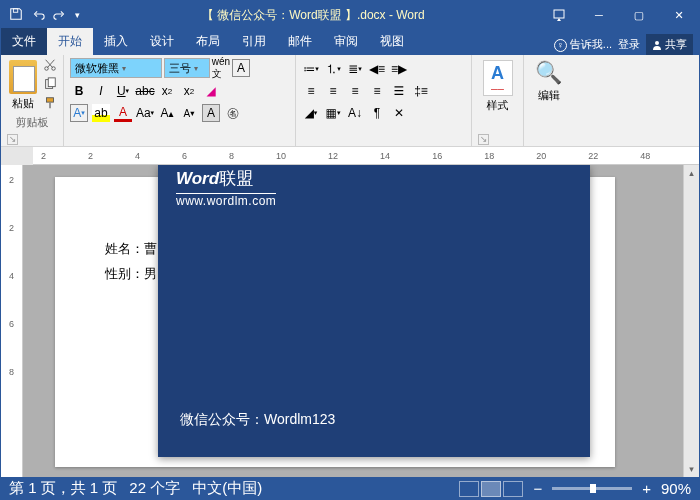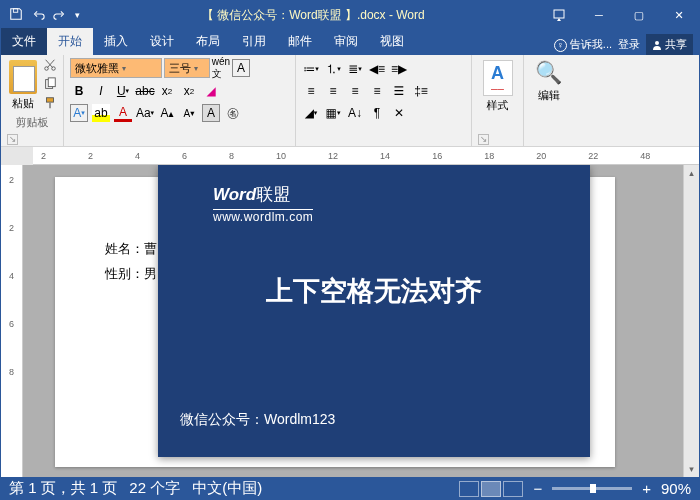--- a/index.html
+++ b/index.html
@@ -20,37 +20,37 @@
 .ribbon { height: 92px; background: #f1f1f1; border-bottom: 1px solid #d4d4d4; display: flex; font-size: 11px; }
 .group { border-right: 1px solid #d4d4d4; padding: 3px 6px 1px; display: flex; flex-direction: column; }
 .group-body { flex: 1; display: flex; align-items: flex-start; gap: 4px; }
 .group-label { text-align: center; font-size: 11px; color: #666; padding-top: 1px; display: flex; justify-content: center; gap: 4px; flex-direction: column; }
 .big-btn { display: flex; flex-direction: column; align-items: center; gap: 2px; padding: 2px; }
 .paste-icon { width: 28px; height: 34px; background: linear-gradient(#f0c050, #e0a030); border-radius: 2px; position: relative; }
 .paste-icon::after { content: ""; position: absolute; top: 6px; left: 4px; width: 20px; height: 24px; background: #fff; border: 1px solid #999; }
 .mini-col { display: flex; flex-direction: column; gap: 3px; }
 .mini-col svg { width: 14px; height: 14px; }
 .font-row { display: flex; gap: 2px; align-items: center; }
-.combo { background: #fdba74; border: 1px solid #ababab; height: 20px; font-size: 11px; padding: 0 4px; display: flex; align-items: center; gap: 3px; }
+.combo { background: #7dd3fc; border: 1px solid #ababab; height: 20px; font-size: 11px; padding: 0 4px; display: flex; align-items: center; gap: 3px; }
 .combo .caret { font-size: 8px; color: #666; }
 .btn-row { display: flex; gap: 4px; align-items: center; margin-top: 4px; }
 .rb { width: 18px; height: 18px; display: flex; align-items: center; justify-content: center; font-size: 12px; }
 .boxed { border: 1px solid #888; }
 .accent { color: #2b7cd3; }
 .red { color: #c00; }
 .styles-icon { width: 30px; height: 36px; display: flex; flex-direction: column; align-items: center; justify-content: center; font-size: 18px; font-weight: bold; color: #2b7cd3; background: #fff; border: 1px solid #ccc; }
 .edit-icon { font-size: 22px; color: #2b7cd3; }
 .ruler-area { background: #e6e6e6; }
 .ruler-h { height: 18px; background: #fff; margin-left: 32px; border-bottom: 1px solid #ccc; display: flex; align-items: center; font-size: 9px; color: #666; gap: 42px; padding-left: 8px; }
 .work { display: flex; height: 312px; background: #b0b0b0; position: relative; }
 .ruler-v { width: 22px; background: #fff; border-right: 1px solid #ccc; display: flex; flex-direction: column; align-items: center; font-size: 9px; color: #666; padding-top: 10px; gap: 38px; }
 .page-area { flex: 1; position: relative; overflow: hidden; }
 .page { position: absolute; left: 32px; top: 12px; width: 560px; height: 290px; background: #fff; box-shadow: 0 1px 3px rgba(0,0,0,.3); padding: 60px 50px; font-size: 13px; line-height: 1.9; }
 .overlay { position: absolute; left: 135px; top: 0; width: 432px; height: 292px; background: #1f3f77; color: #fff; box-shadow: 0 2px 8px rgba(0,0,0,.4); }
-.overlay-logo { position: absolute; top: 18px; left: 18px; font-size: 17px; font-weight: bold; font-style: italic; margin-left: 37px; }
+.overlay-logo { position: absolute; top: 2px; left: 18px; font-size: 17px; font-weight: bold; font-style: italic; }
 .overlay-logo .thin { font-weight: normal; font-style: normal; }
 .overlay-url { font-size: 12px; border-top: 1px solid #fff; display: inline-block; margin-top: 2px; font-weight: normal; font-style: normal; letter-spacing: 0.5px; text-align: right; }
 .overlay-title { position: absolute; top: 108px; width: 100%; text-align: center; font-size: 27px; font-weight: bold; }
 .overlay-sub { position: absolute; bottom: 28px; left: 22px; font-size: 14px; }
 .scroll-v { position: absolute; right: 0; top: 0; width: 16px; height: 100%; background: #e8e8e8; border-left: 1px solid #ccc; }
 .scroll-v .track { position: absolute; top: 16px; bottom: 16px; left: 2px; right: 2px; }
 .scroll-v .arr { height: 16px; display: flex; align-items: center; justify-content: center; font-size: 9px; color: #666; }
 .statusbar { height: 23px; background: #2b579a; color: #fff; display: flex; align-items: center; font-size: 15px; padding: 0 8px; gap: 12px; }
 .status-right { margin-left: auto; display: flex; align-items: center; gap: 10px; }
 .view-btns { display: flex; gap: 2px; }
@@ -263,21 +263,20 @@
   <div class="page-area">
     <div class="page">
       <div>姓名：曹</div>
       <div>性别：男</div>
     </div>
     <div class="overlay">
       <div class="overlay-logo">
         <span>Word</span><span class="thin">联盟</span><br>
         <span class="overlay-url">www.wordlm.com</span>
       </div>
-      <div class="overlay-title">上下空格无法对齐</div>
       <div class="overlay-sub">微信公众号：Wordlm123</div>
     </div>
   </div>
   <div class="scroll-v">
     <div class="arr">▴</div>
     <div class="track"></div>
     <div class="arr" style="position:absolute;bottom:0;width:100%">▾</div>
   </div>
 </div>
 

